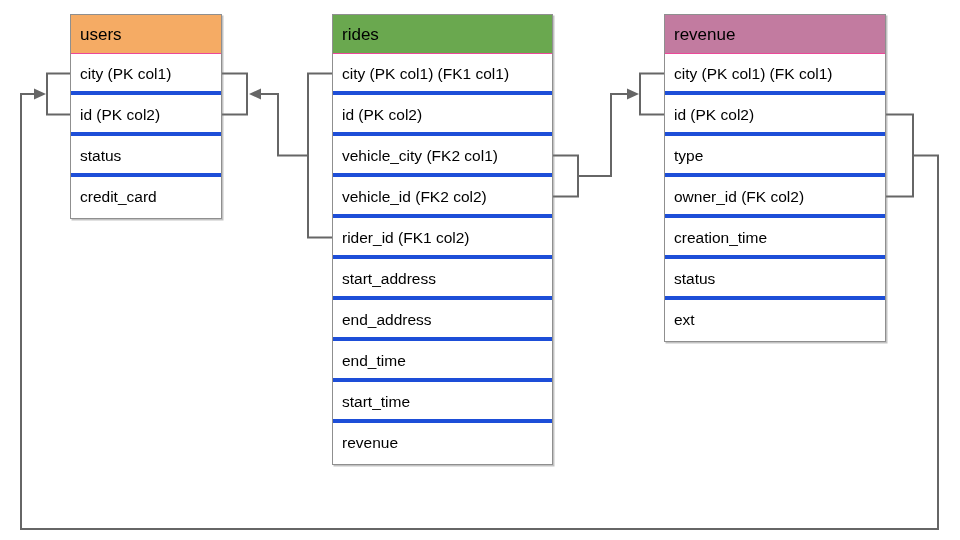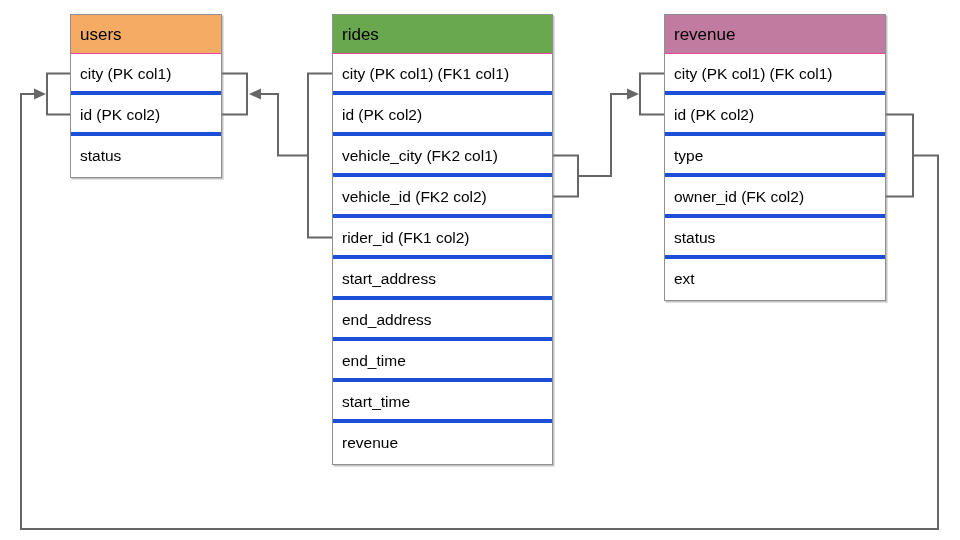--- a/index.html
+++ b/index.html
@@ -90,20 +90,21 @@
       <path d="M70,73.5 H47 V114.5 H70"></path>
       <polygon points="46,94 34,88.5 34,99.5"></polygon>
     </g>
   </svg>
 
   <div class="db-table" id="tbl-users">
     <div class="hdr" style="background-color: rgb(245, 171, 100);">users</div>
     <div class="row">city (PK col1)</div>
     <div class="row">id (PK col2)</div>
     <div class="row">status</div>
+    <div class="row">credit_card</div>
   </div>
 
   <div class="db-table" id="tbl-rides">
     <div class="hdr" style="background-color: rgb(106, 168, 79);">rides</div>
     <div class="row">city (PK col1) (FK1 col1)</div>
     <div class="row">id (PK col2)</div>
     <div class="row">vehicle_city (FK2 col1)</div>
     <div class="row">vehicle_id (FK2 col2)</div>
     <div class="row">rider_id (FK1 col2)</div>
     <div class="row">start_address</div>
@@ -112,17 +113,18 @@
     <div class="row">start_time</div>
     <div class="row">revenue</div>
   </div>
 
   <div class="db-table" id="tbl-vehicles">
     <div class="hdr" style="background-color: rgb(194, 123, 160);">revenue</div>
     <div class="row">city (PK col1) (FK col1)</div>
     <div class="row">id (PK col2)</div>
     <div class="row">type</div>
     <div class="row">owner_id (FK col2)</div>
+    <div class="row">creation_time</div>
     <div class="row">status</div>
     <div class="row">ext</div>
   </div>
 
 </div>
 
 </body></html>

